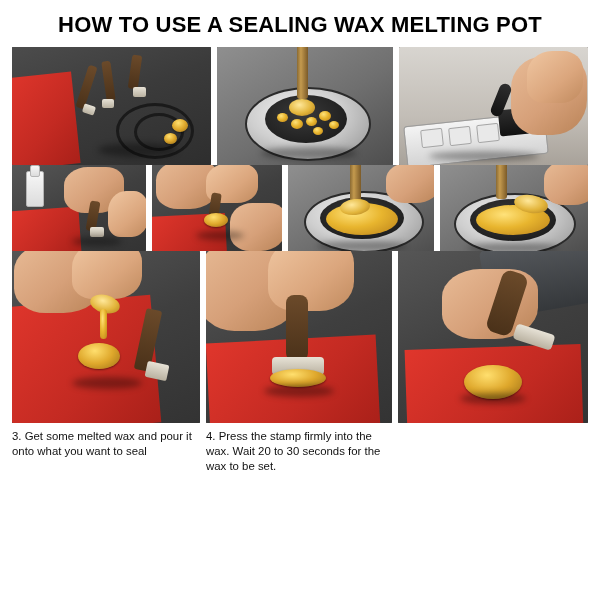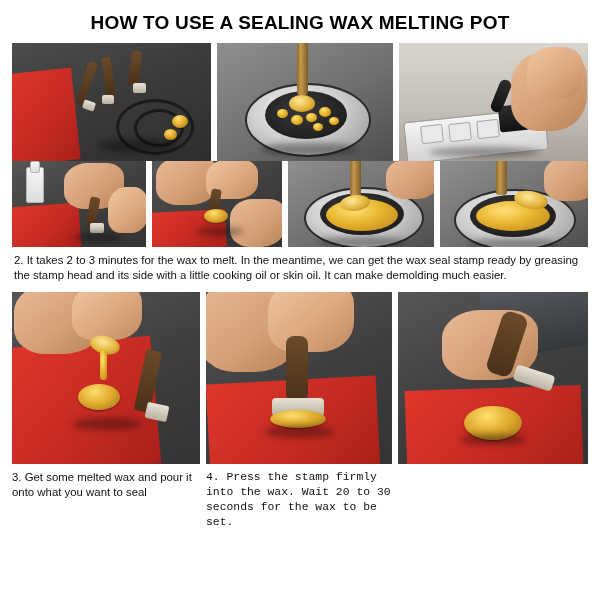--- a/index.html
+++ b/index.html
@@ -16,21 +16,21 @@
   }
   .page {
     width: 600px;
     height: 600px;
     position: relative;
     box-sizing: border-box;
     padding: 10px 12px 0 12px;
   }
   .title {
     text-align: center;
-    font-size: 19px;
+    font-size: 22px;
     font-weight: bold;
     letter-spacing: 0.2px;
     margin: 2px 0 9px 0;
     color: #000000;
   }
   .row-images {
     display: flex;
     gap: 6px;
     justify-content: center;
   }
@@ -257,21 +257,20 @@
       <div class="pot" style="left:14px;top:28px;width:118px;height:58px;"></div>
       <div class="pot-inner" style="left:30px;top:34px;width:86px;height:42px;"></div>
       <div class="gold" style="left:36px;top:40px;width:74px;height:30px;"></div>
       <div class="handle-tall" style="left:56px;top:-6px;width:11px;height:40px;"></div>
       <div class="spoon-bowl" style="left:74px;top:30px;width:34px;height:18px;transform:rotate(10deg);"></div>
       <div class="skin" style="left:104px;top:-4px;width:54px;height:44px;"></div>
       <div class="shadowy" style="left:28px;top:78px;width:90px;height:9px;"></div>
     </div>
   </div>
 
-  <div class="caption">2. It takes 2 to 3 minutes for the wax to melt. In the meantime, we can get the wax seal stamp ready by greasing the stamp head and its side with a little cooking oil or skin oil. It can make demolding much easier.</div>
 
   <div class="row-images">
 
     <div class="photo" style="width:188px;height:172px;">
       <div class="bg-dark2"></div>
       <div class="red-paper" style="left:-6px;top:50px;width:150px;height:128px;transform:rotate(-5deg);"></div>
       <div class="skin" style="left:2px;top:-8px;width:90px;height:70px;"></div>
       <div class="skin2" style="left:60px;top:-10px;width:70px;height:58px;"></div>
       <div class="spoon-bowl" style="left:78px;top:44px;width:30px;height:18px;transform:rotate(14deg);"></div>
       <div class="gold" style="left:88px;top:58px;width:7px;height:30px;border-radius:4px;"></div>
@@ -299,16 +298,16 @@
       <div class="skin" style="left:44px;top:18px;width:96px;height:70px;"></div>
       <div class="wood" style="left:96px;top:20px;width:26px;height:64px;border-radius:9px;transform:rotate(18deg);"></div>
       <div class="metal-head" style="left:116px;top:78px;width:40px;height:16px;transform:rotate(18deg);border-radius:4px;"></div>
       <div class="seal-disc" style="left:66px;top:114px;width:58px;height:34px;"></div>
       <div class="shadowy" style="left:62px;top:142px;width:66px;height:11px;"></div>
     </div>
   </div>
 
   <div class="cap-cols">
     <div class="cap-col" style="width:188px;">3. Get some melted wax and pour it onto what you want to seal</div>
-    <div class="cap-col" style="width:186px;font-family:Liberation Mono, monospace;">4. Press the stamp firmly into the wax. Wait 20 to 30 seconds for the wax to be set.</div>
+    <div class="cap-col" style="width:186px;">4. Press the stamp firmly into the wax. Wait 20 to 30 seconds for the wax to be set.</div>
   </div>
 
 </div>
 
 </body></html>

